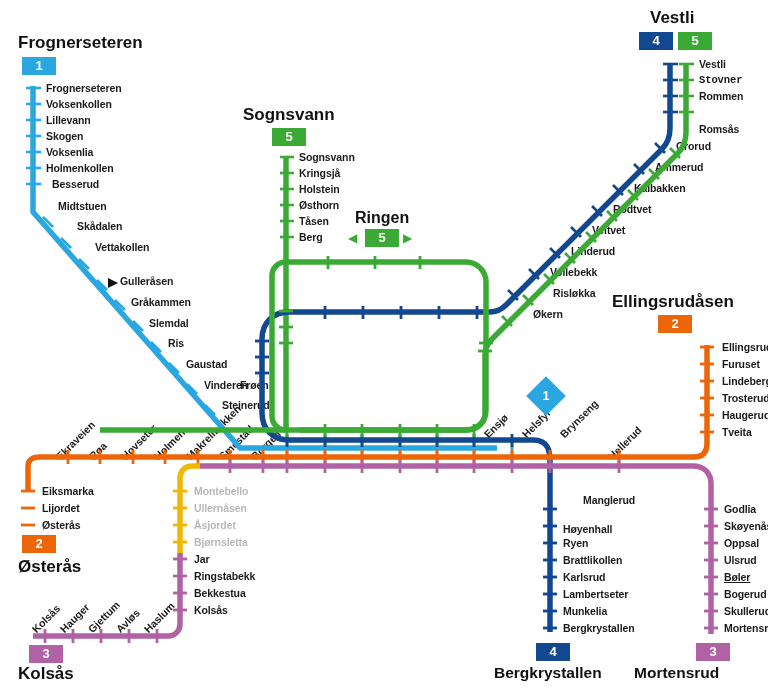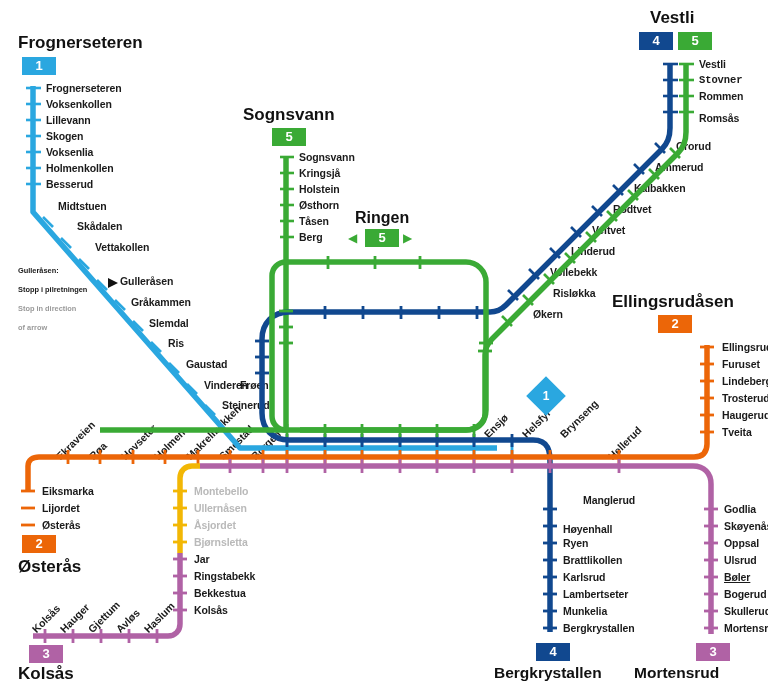--- a/index.html
+++ b/index.html
@@ -282,34 +282,28 @@
   <div class="term sm" style="left:494px;top:664px;">Bergkrystallen</div>
 
   <div class="badge" style="left:696px;top:643px;background:#b062a5;">3</div>
   <div class="term sm" style="left:634px;top:664px;">Mortensrud</div>
 
   <div class="ringttl" style="left:355px;top:209px;">Ringen</div>
   <div style="position:absolute;left:348px;top:231px;color:#3aaa35;font-size:12px;">◀</div>
   <div class="badge" style="left:365px;top:229px;background:#3aaa35;">5</div>
   <div style="position:absolute;left:403px;top:231px;color:#3aaa35;font-size:12px;">▶</div>
 
-  <div class="note" style="left:18px;top:257px;">
-    <div class="n1">Gulleråsen:</div>
-    <div class="n1">Stopp i pilretningen</div>
-    <div class="n2">Stop in direction</div>
-    <div class="n2">of arrow</div>
-  </div>
 
   <div class="lbl" style="left:46px;top:82px;">Frognerseteren</div>
   <div class="lbl" style="left:46px;top:98px;">Voksenkollen</div>
   <div class="lbl" style="left:46px;top:114px;">Lillevann</div>
   <div class="lbl" style="left:46px;top:130px;">Skogen</div>
   <div class="lbl" style="left:46px;top:146px;">Voksenlia</div>
   <div class="lbl" style="left:46px;top:162px;">Holmenkollen</div>
-  <div class="lbl" style="left:46px;top:178px;">Besserud</div>
+  <div class="lbl" style="left:52px;top:178px;">Besserud</div>
 
   <div class="lbl" style="left:58px;top:200px;">Midtstuen</div>
   <div class="lbl" style="left:77px;top:220px;">Skådalen</div>
   <div class="lbl" style="left:95px;top:241px;">Vettakollen</div>
   <div class="lbl" style="left:120px;top:275px;">Gulleråsen</div>
   <div class="lbl" style="left:131px;top:296px;">Gråkammen</div>
   <div class="lbl" style="left:149px;top:317px;">Slemdal</div>
   <div class="lbl" style="left:168px;top:337px;">Ris</div>
   <div class="lbl" style="left:186px;top:358px;">Gaustad</div>
   <div class="lbl" style="left:204px;top:379px;">Vinderen</div>
@@ -319,21 +313,21 @@
   <div class="lbl" style="left:299px;top:151px;">Sognsvann</div>
   <div class="lbl" style="left:299px;top:167px;">Kringsjå</div>
   <div class="lbl" style="left:299px;top:183px;">Holstein</div>
   <div class="lbl" style="left:299px;top:199px;">Østhorn</div>
   <div class="lbl" style="left:299px;top:215px;">Tåsen</div>
   <div class="lbl" style="left:299px;top:231px;">Berg</div>
 
   <div class="lbl" style="left:699px;top:58px;">Vestli</div>
   <div class="lbl" style="left:699px;top:74px;font-family:Liberation Mono, monospace;">Stovner</div>
   <div class="lbl" style="left:699px;top:90px;">Rommen</div>
-  <div class="lbl" style="left:699px;top:112px;">Romsås</div>
+  <div class="lbl" style="left:699px;top:123px;">Romsås</div>
 
   <div class="lbl" style="left:676px;top:140px;">Grorud</div>
   <div class="lbl" style="left:655px;top:161px;">Ammerud</div>
   <div class="lbl" style="left:634px;top:182px;">Kalbakken</div>
   <div class="lbl" style="left:613px;top:203px;">Rødtvet</div>
   <div class="lbl" style="left:592px;top:224px;">Veitvet</div>
   <div class="lbl" style="left:571px;top:245px;">Linderud</div>
   <div class="lbl" style="left:550px;top:266px;">Vollebekk</div>
   <div class="lbl" style="left:553px;top:287px;">Risløkka</div>
   <div class="lbl" style="left:533px;top:308px;">Økern</div>

